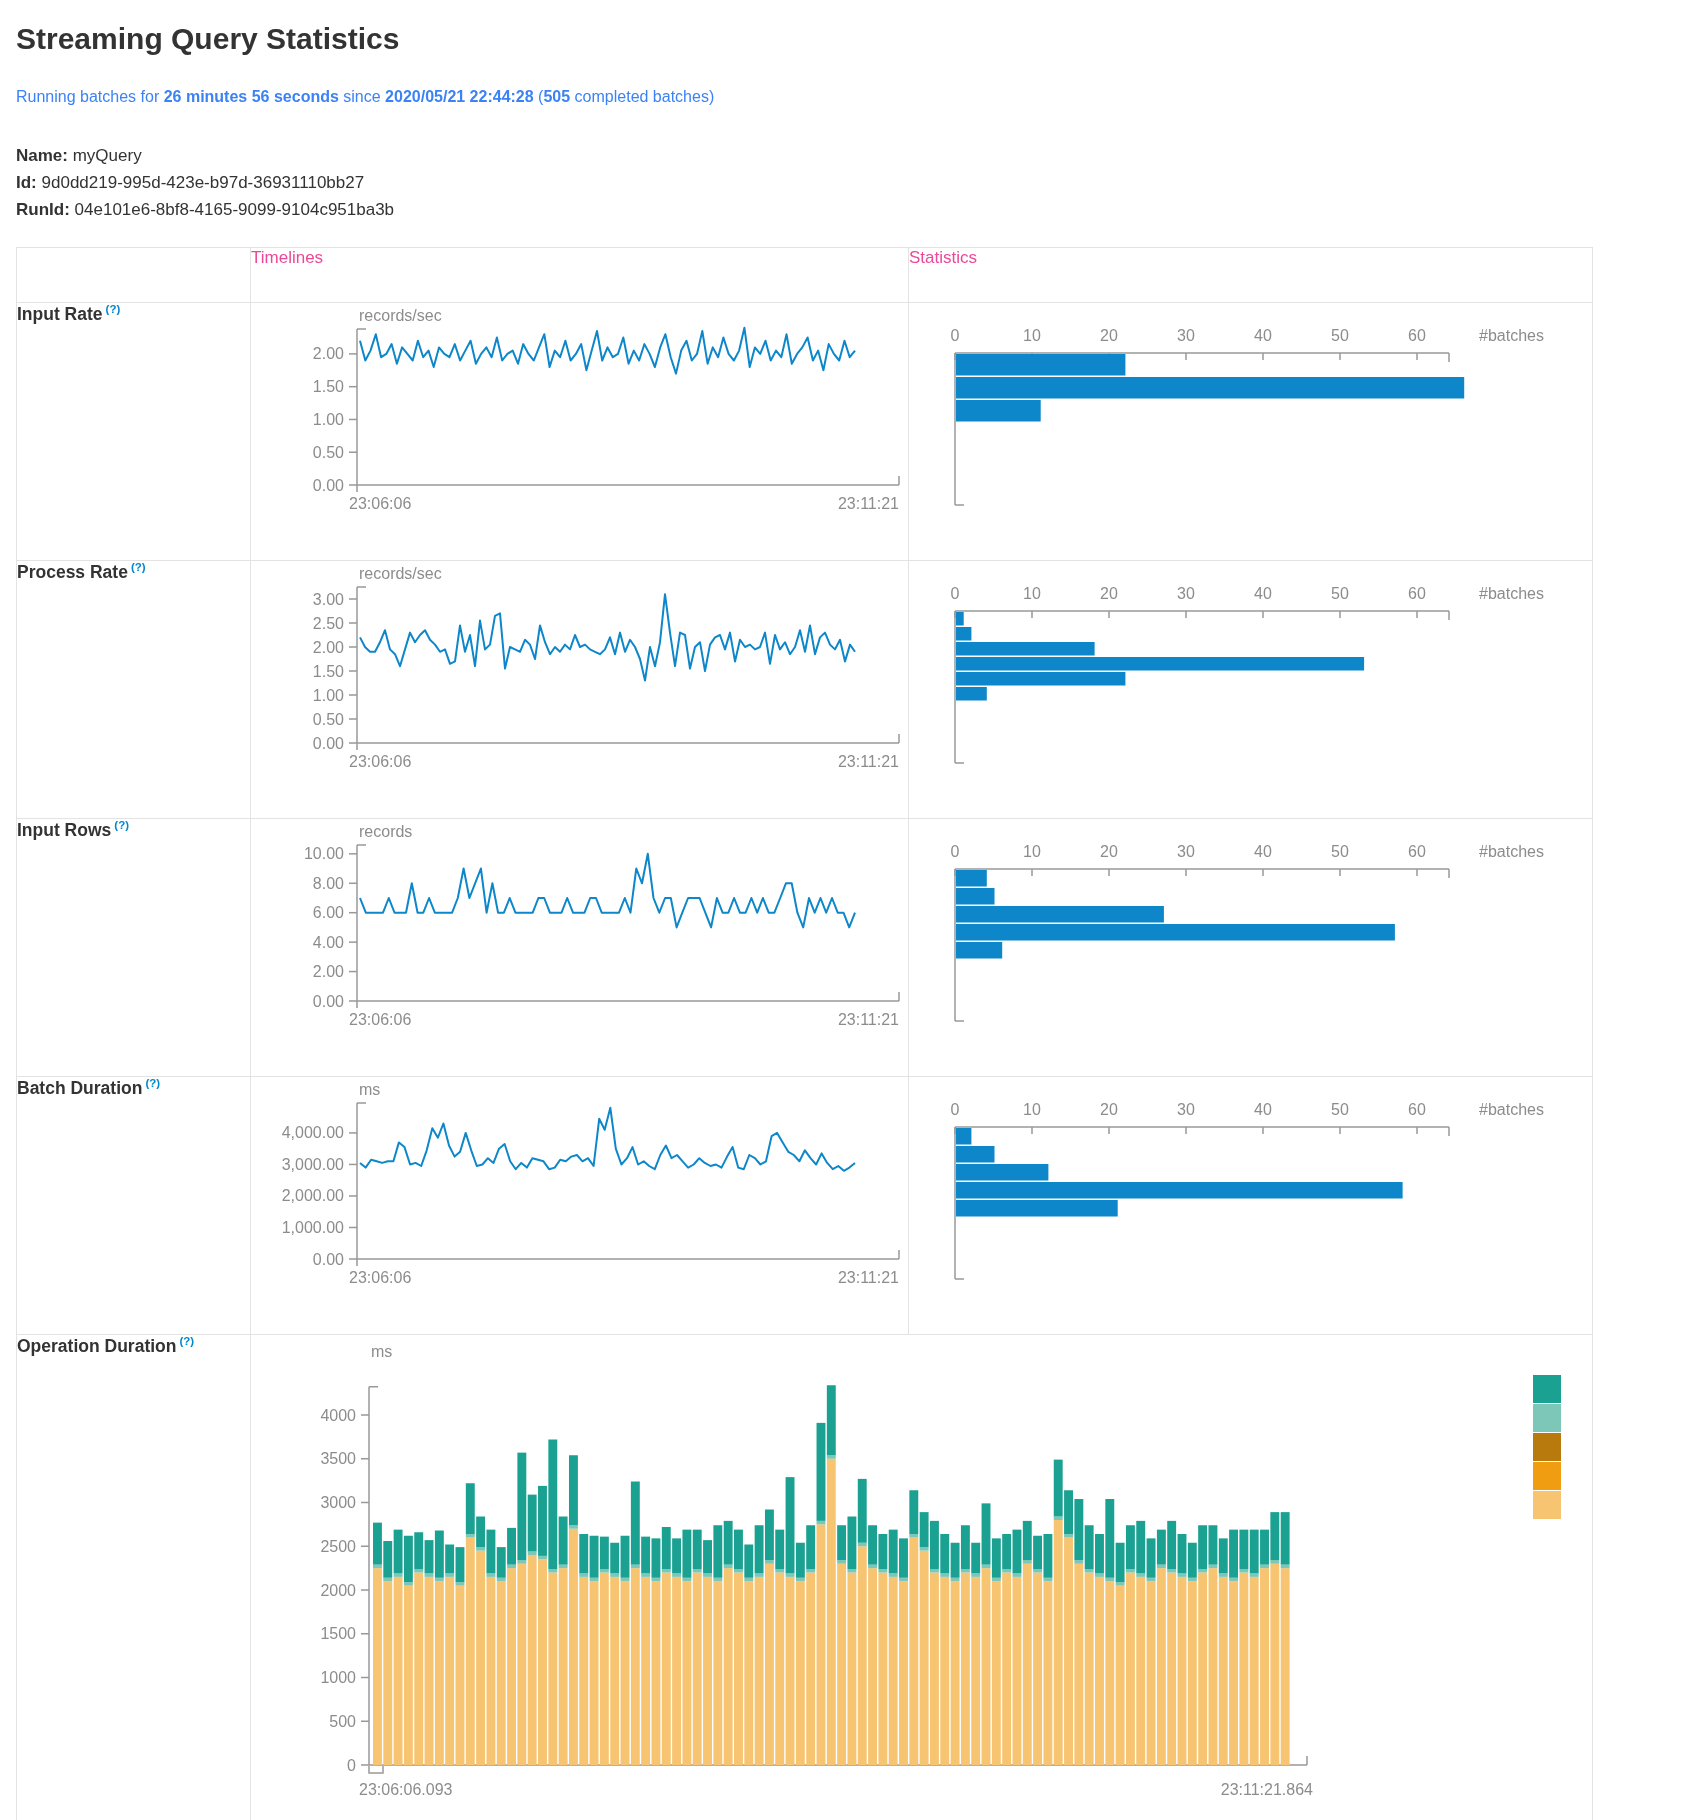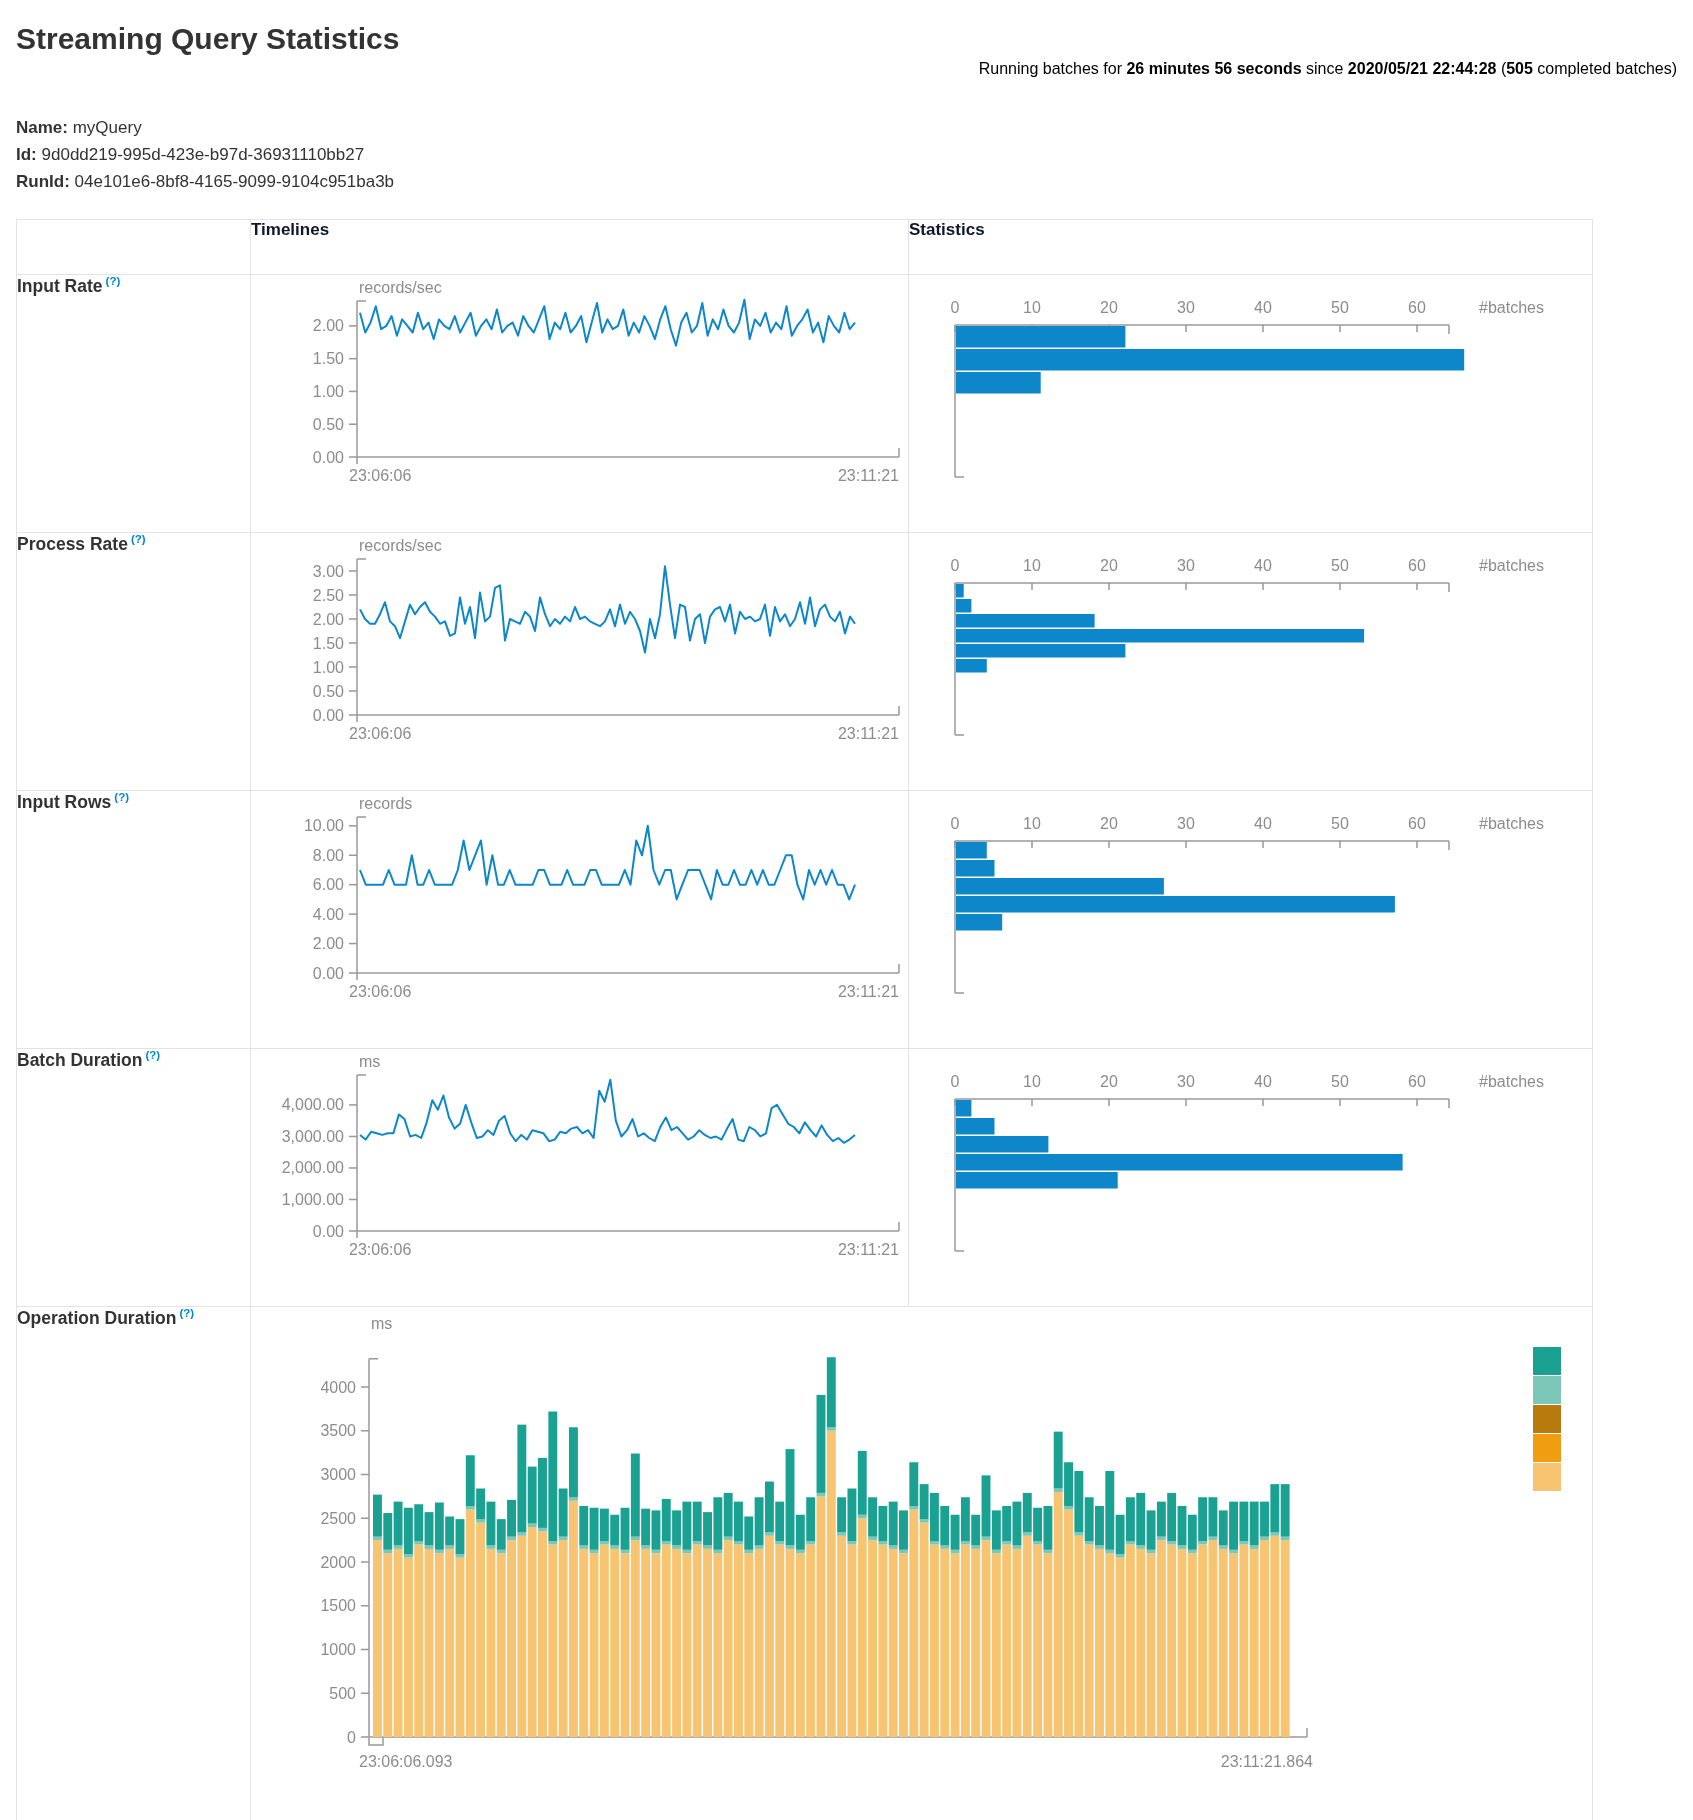--- a/index.html
+++ b/index.html
@@ -1,24 +1,24 @@
 <!DOCTYPE html>
 <html><head>
 <meta charset="utf-8">
 <style>
   html,body{margin:0;padding:0;background:#fff;color:#333;
     font-family:"Liberation Sans","DejaVu Sans",sans-serif;}
   .page{width:1693px;min-height:1820px;box-sizing:border-box;padding:14px 16px 0 16px;border-radius:13px;}
   h1{font-size:30px;font-weight:bold;margin:8px 0 0 0;color:#333;letter-spacing:0;}
-  .subtitle{font-size:16px;margin-top:4px;color:#000000;text-align:right;}
+  .subtitle{font-size:16px;margin-top:32px;color:#3b82f6;}
   .meta{margin-top:36px;font-size:17px;line-height:27px;}
   .meta b{font-weight:bold;}
   table.stats{border-collapse:collapse;margin-top:24px;table-layout:fixed;}
   table.stats td, table.stats th{border:1px solid #e3e3e3;padding:0;vertical-align:top;}
-  th.head{height:54px;text-align:left;font-size:17px;font-weight:bold;color:#0f172a;
+  th.head{height:54px;text-align:left;font-size:17px;font-weight:normal;color:#ec4899;
     padding-left:13px;vertical-align:middle;}
   td.rowlabel{vertical-align:middle;padding-left:28px;font-weight:bold;font-size:17.5px;color:#333;}
   sup.help{color:#0088cc;font-size:11.5px;font-weight:bold;margin-left:3px;}
   tr.metric{height:258px;padding-left:23px;}
   tr.oprow{height:554px;}
   .chart{position:relative;}
   .chart svg{display:block;}
   svg text{font-family:"Liberation Sans","DejaVu Sans",sans-serif;}
   .opcell{position:relative;}
   .legend{position:absolute;left:1282px;top:40px;width:30px;}

